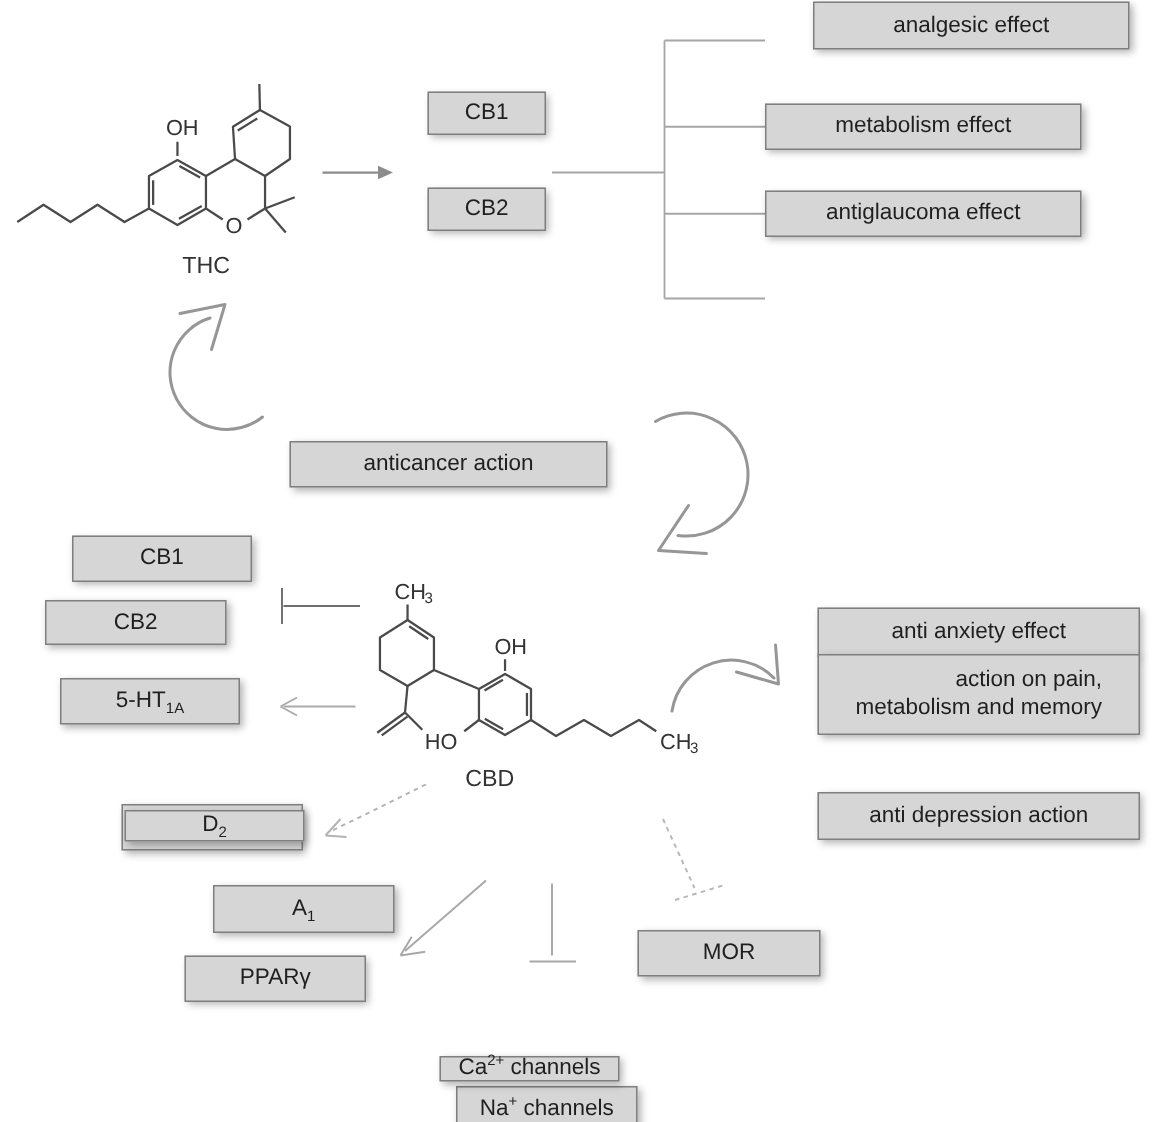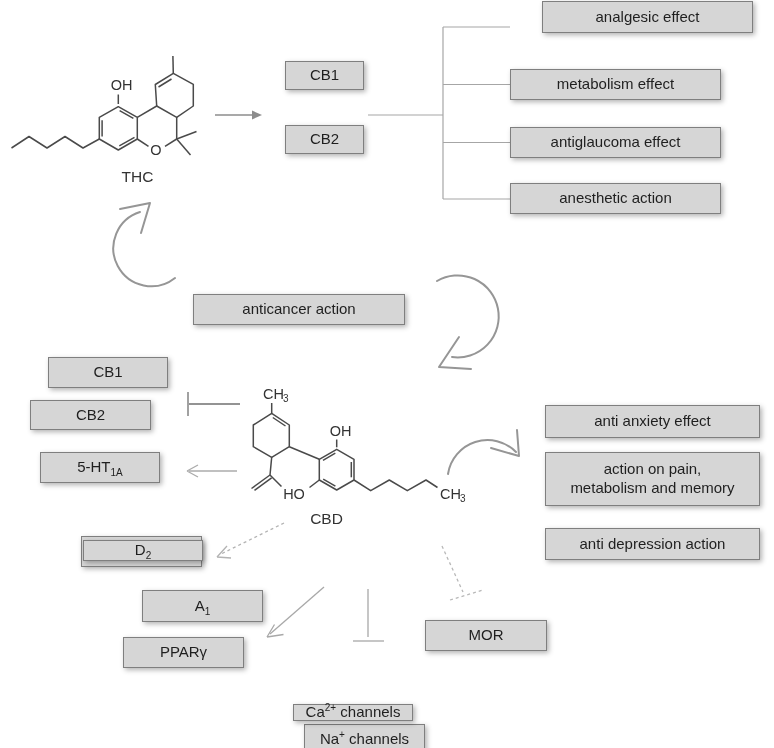--- a/index.html
+++ b/index.html
@@ -153,23 +153,20 @@
   </div>
   <div class="box" style="left:510px;top:1px;width:211px;height:32px;margin-left:32px;">
     <span>analgesic effect</span>
   </div>
   <div class="box" style="left:510px;top:69px;width:211px;height:31px;">
     <span>metabolism effect</span>
   </div>
   <div class="box" style="left:510px;top:127px;width:211px;height:31px;">
     <span>antiglaucoma effect</span>
   </div>
-  <div class="box" style="left:510px;top:183px;width:211px;height:31px;">
-    <span>anesthetic action</span>
-  </div>
 
   <div class="box" style="left:193px;top:294px;width:212px;height:31px;">
     <span>anticancer action</span>
   </div>
 
   <div class="box" style="left:48px;top:357px;width:120px;height:31px;">
     <span>CB1</span>
   </div>
   <div class="box" style="left:30px;top:400px;width:121px;height:30px;">
     <span>CB2</span>
@@ -186,21 +183,21 @@
   <div class="box" style="left:142px;top:590px;width:121px;height:32px;">
     <span><span>A</span><span class="sub">1</span></span>
   </div>
   <div class="box" style="left:123px;top:637px;width:121px;height:31px;">
     <span>PPARγ</span>
   </div>
 
   <div class="box" style="left:545px;top:405px;width:215px;height:33px;">
     <span>anti anxiety effect</span>
   </div>
-  <div class="box" style="left:545px;top:452px;width:215px;height:54px;">
+  <div class="box" style="left:545px;top:436px;width:215px;height:54px;text-align:right;">
     <span class="prewrap">action on pain,
 metabolism and memory</span>
   </div>
   <div class="box" style="left:545px;top:528px;width:215px;height:32px;">
     <span>anti depression action</span>
   </div>
 
   <div class="box" style="left:425px;top:620px;width:122px;height:31px;">
     <span>MOR</span>
   </div>

